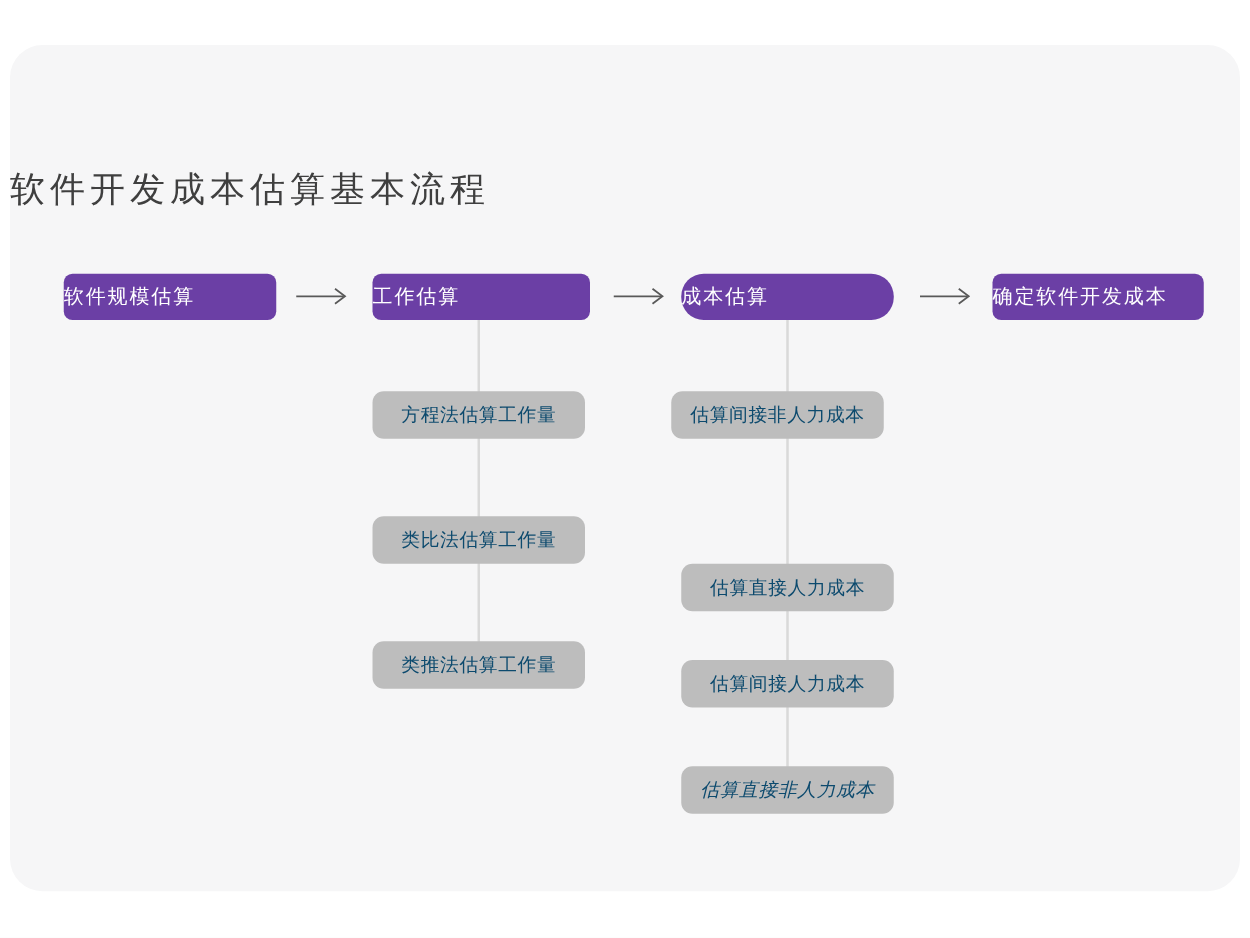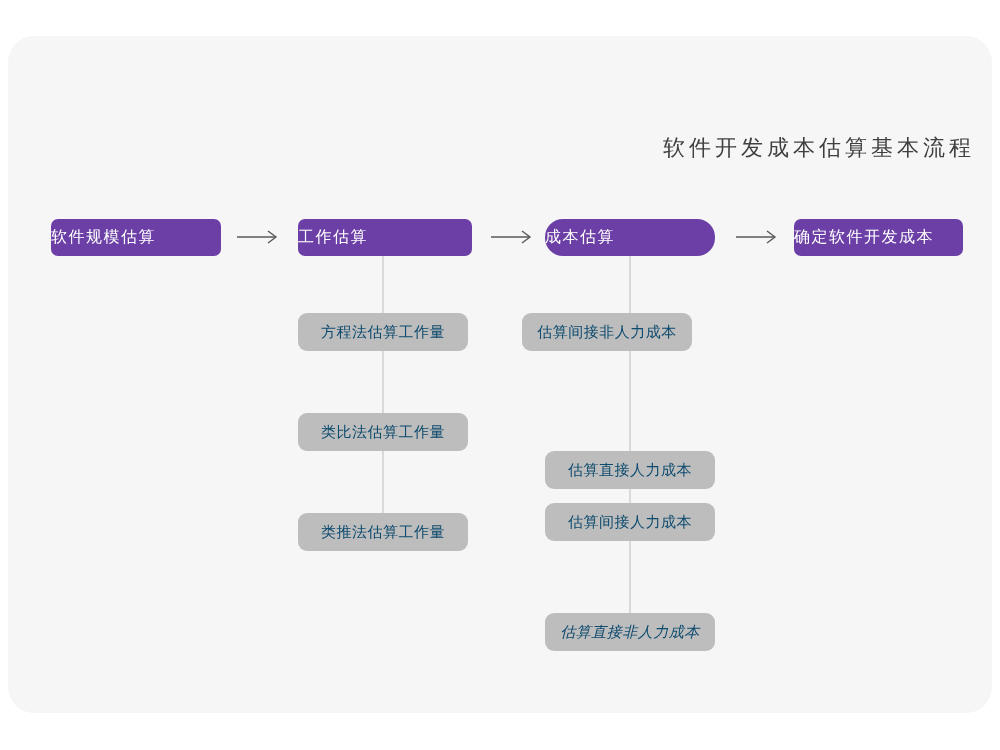--- a/index.html
+++ b/index.html
@@ -20,24 +20,24 @@
     left: 8px;
     top: 36px;
     width: 984px;
     height: 677px;
     background: var(--card-bg, #f6f6f7);
     border-radius: 26px;
   }
   .title {
     position: absolute;
     left: 0;
-    right: 17px;
+    right: 0;
     top: 97px;
-    text-align: right;
-    font-size: 22px;
+    text-align: left;
+    font-size: 28px;
     letter-spacing: 4px;
     color: var(--title-text, #3f3f3f);
     font-weight: 500;
   }
   .flow-node {
     position: absolute;
     top: 183px;
     height: 37px;
     background: var(--accent-purple, #6b3fa5);
     border-radius: 7px;
@@ -81,23 +81,23 @@
   .n3 { left: 537px; width: 170px; border-radius: 18px; }
   .n4 { left: 786px; width: 169px; }
   .a1 { left: 228px; }
   .a2 { left: 482px; }
   .a3 { left: 727px; }
   .conn-work { left: 374px; top: 220px; height: 277px; }
   .conn-cost { left: 621px; top: 220px; height: 377px; }
   .s20 { left: 290px; top: 277px; }
   .s21 { left: 290px; top: 377px; }
   .s22 { left: 290px; top: 477px; }
-  .s30 { left: 514px; top: 277px; }
+  .s30 { left: 529px; top: 277px; }
   .s31 { left: 537px; top: 383px; margin-top: 32px; }
-  .s32 { left: 537px; top: 467px; }
+  .s32 { left: 537px; top: 492px; }
   .s33 { left: 537px; top: 577px; font-style: italic; }
 </style>
 </head>
 <body>
 
 <div class="page">
   <div class="card">
 
     <div class="title">软件开发成本估算基本流程</div>
 

